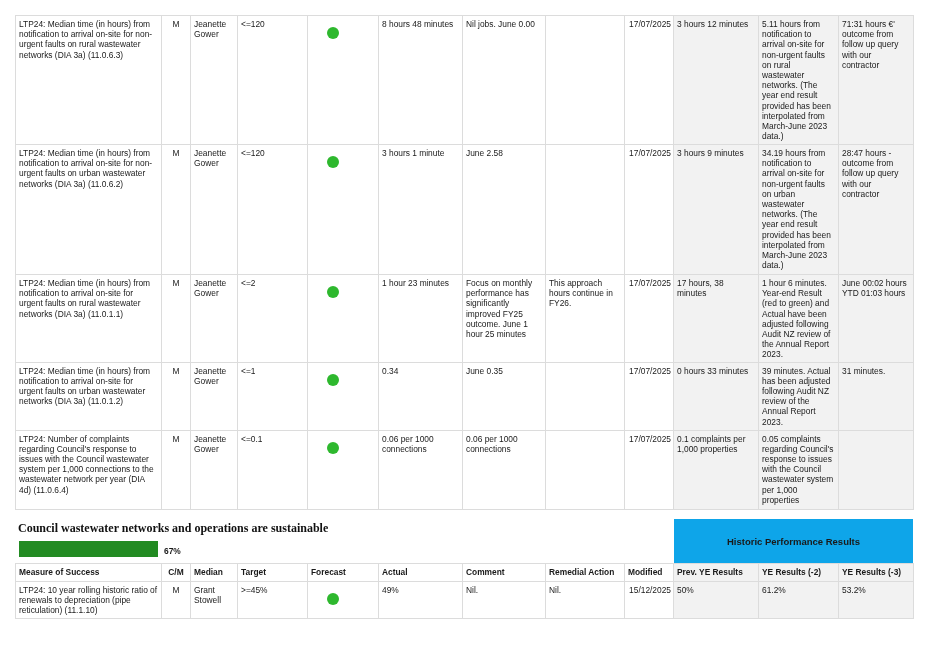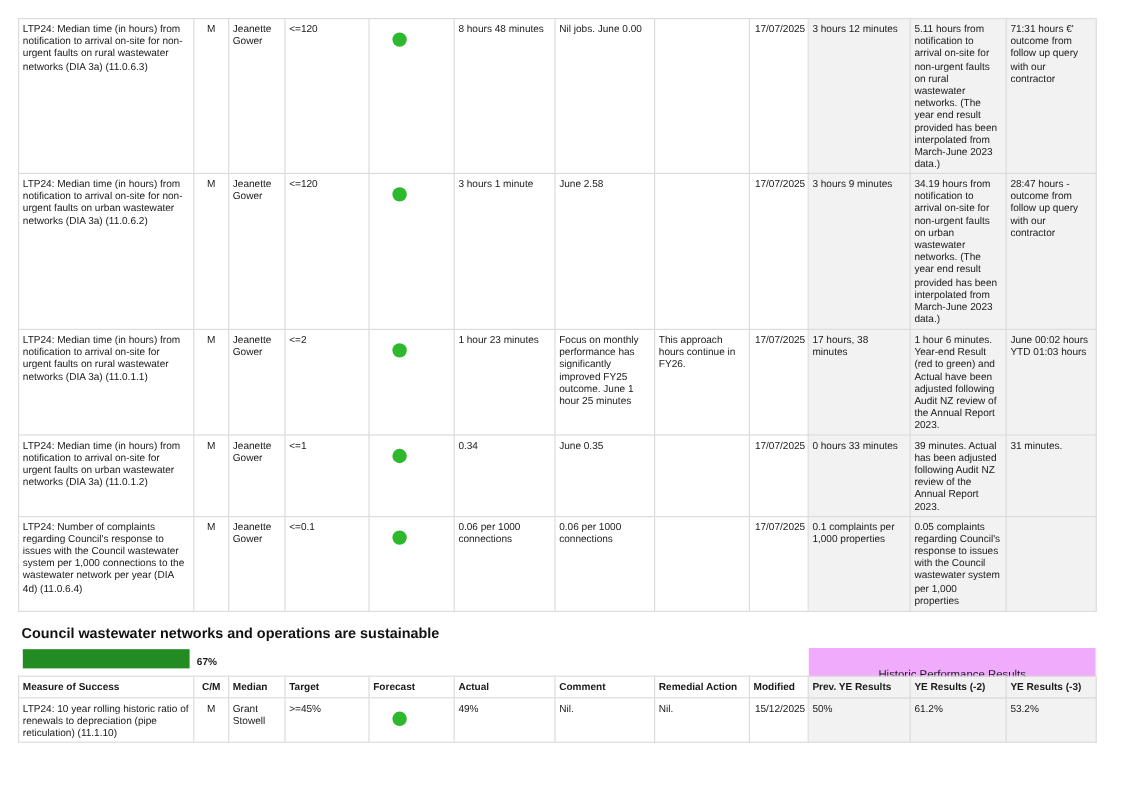--- a/index.html
+++ b/index.html
@@ -21,33 +21,33 @@
     margin: 8px 0 0 16px;
   }
   #main-table { left: 15px; top: 15px; width: 898px; }
   #main-table tr.r1 td { height: 123px; }
   #main-table tr.r2 td { height: 124px; }
   #main-table tr.r3 td { height: 81px; }
   #main-table tr.r4 td { height: 62px; }
   #main-table tr.r5 td { height: 73px; }
 
   .section-title {
-    position: absolute; left: 18px; top: 521px; font-size: 12px; font-weight: bold; color: #111;
+    position: absolute; left: 18px; top: 521px; font-size: 12px; font-weight: bold; color: #111; font-family: Liberation Serif, serif;
   }
   .progress-wrap {
     position: absolute; left: 19px; top: 541px; width: 139px; height: 16px; background: #e8e8e8;
   }
   .progress-bar { height: 100%; background: #228b22; }
   .progress-label {
     position: absolute; left: 164px; top: 546px; font-size: 8.4px; font-weight: bold;
   }
   .historic-panel {
-    position: absolute; left: 674px; top: 540px; width: 239px; height: 45px;
-    background: #f0abfc; display: flex; align-items: center; justify-content: center;
-    font-size: 9.5px; font-weight: normal;
+    position: absolute; left: 674px; top: 519px; width: 239px; height: 45px;
+    background: #0ea5e9; display: flex; align-items: center; justify-content: center;
+    font-size: 9.5px; font-weight: bold;
   }
   #sub-table { left: 15px; top: 563px; width: 898px; }
   #sub-table th { font-weight: bold; height: 12px; margin-left: 40px; }
   #sub-table tr.data td { height: 31px; }
 </style>
 </head>
 <body>
 
 <table id="main-table">
   <colgroup>

